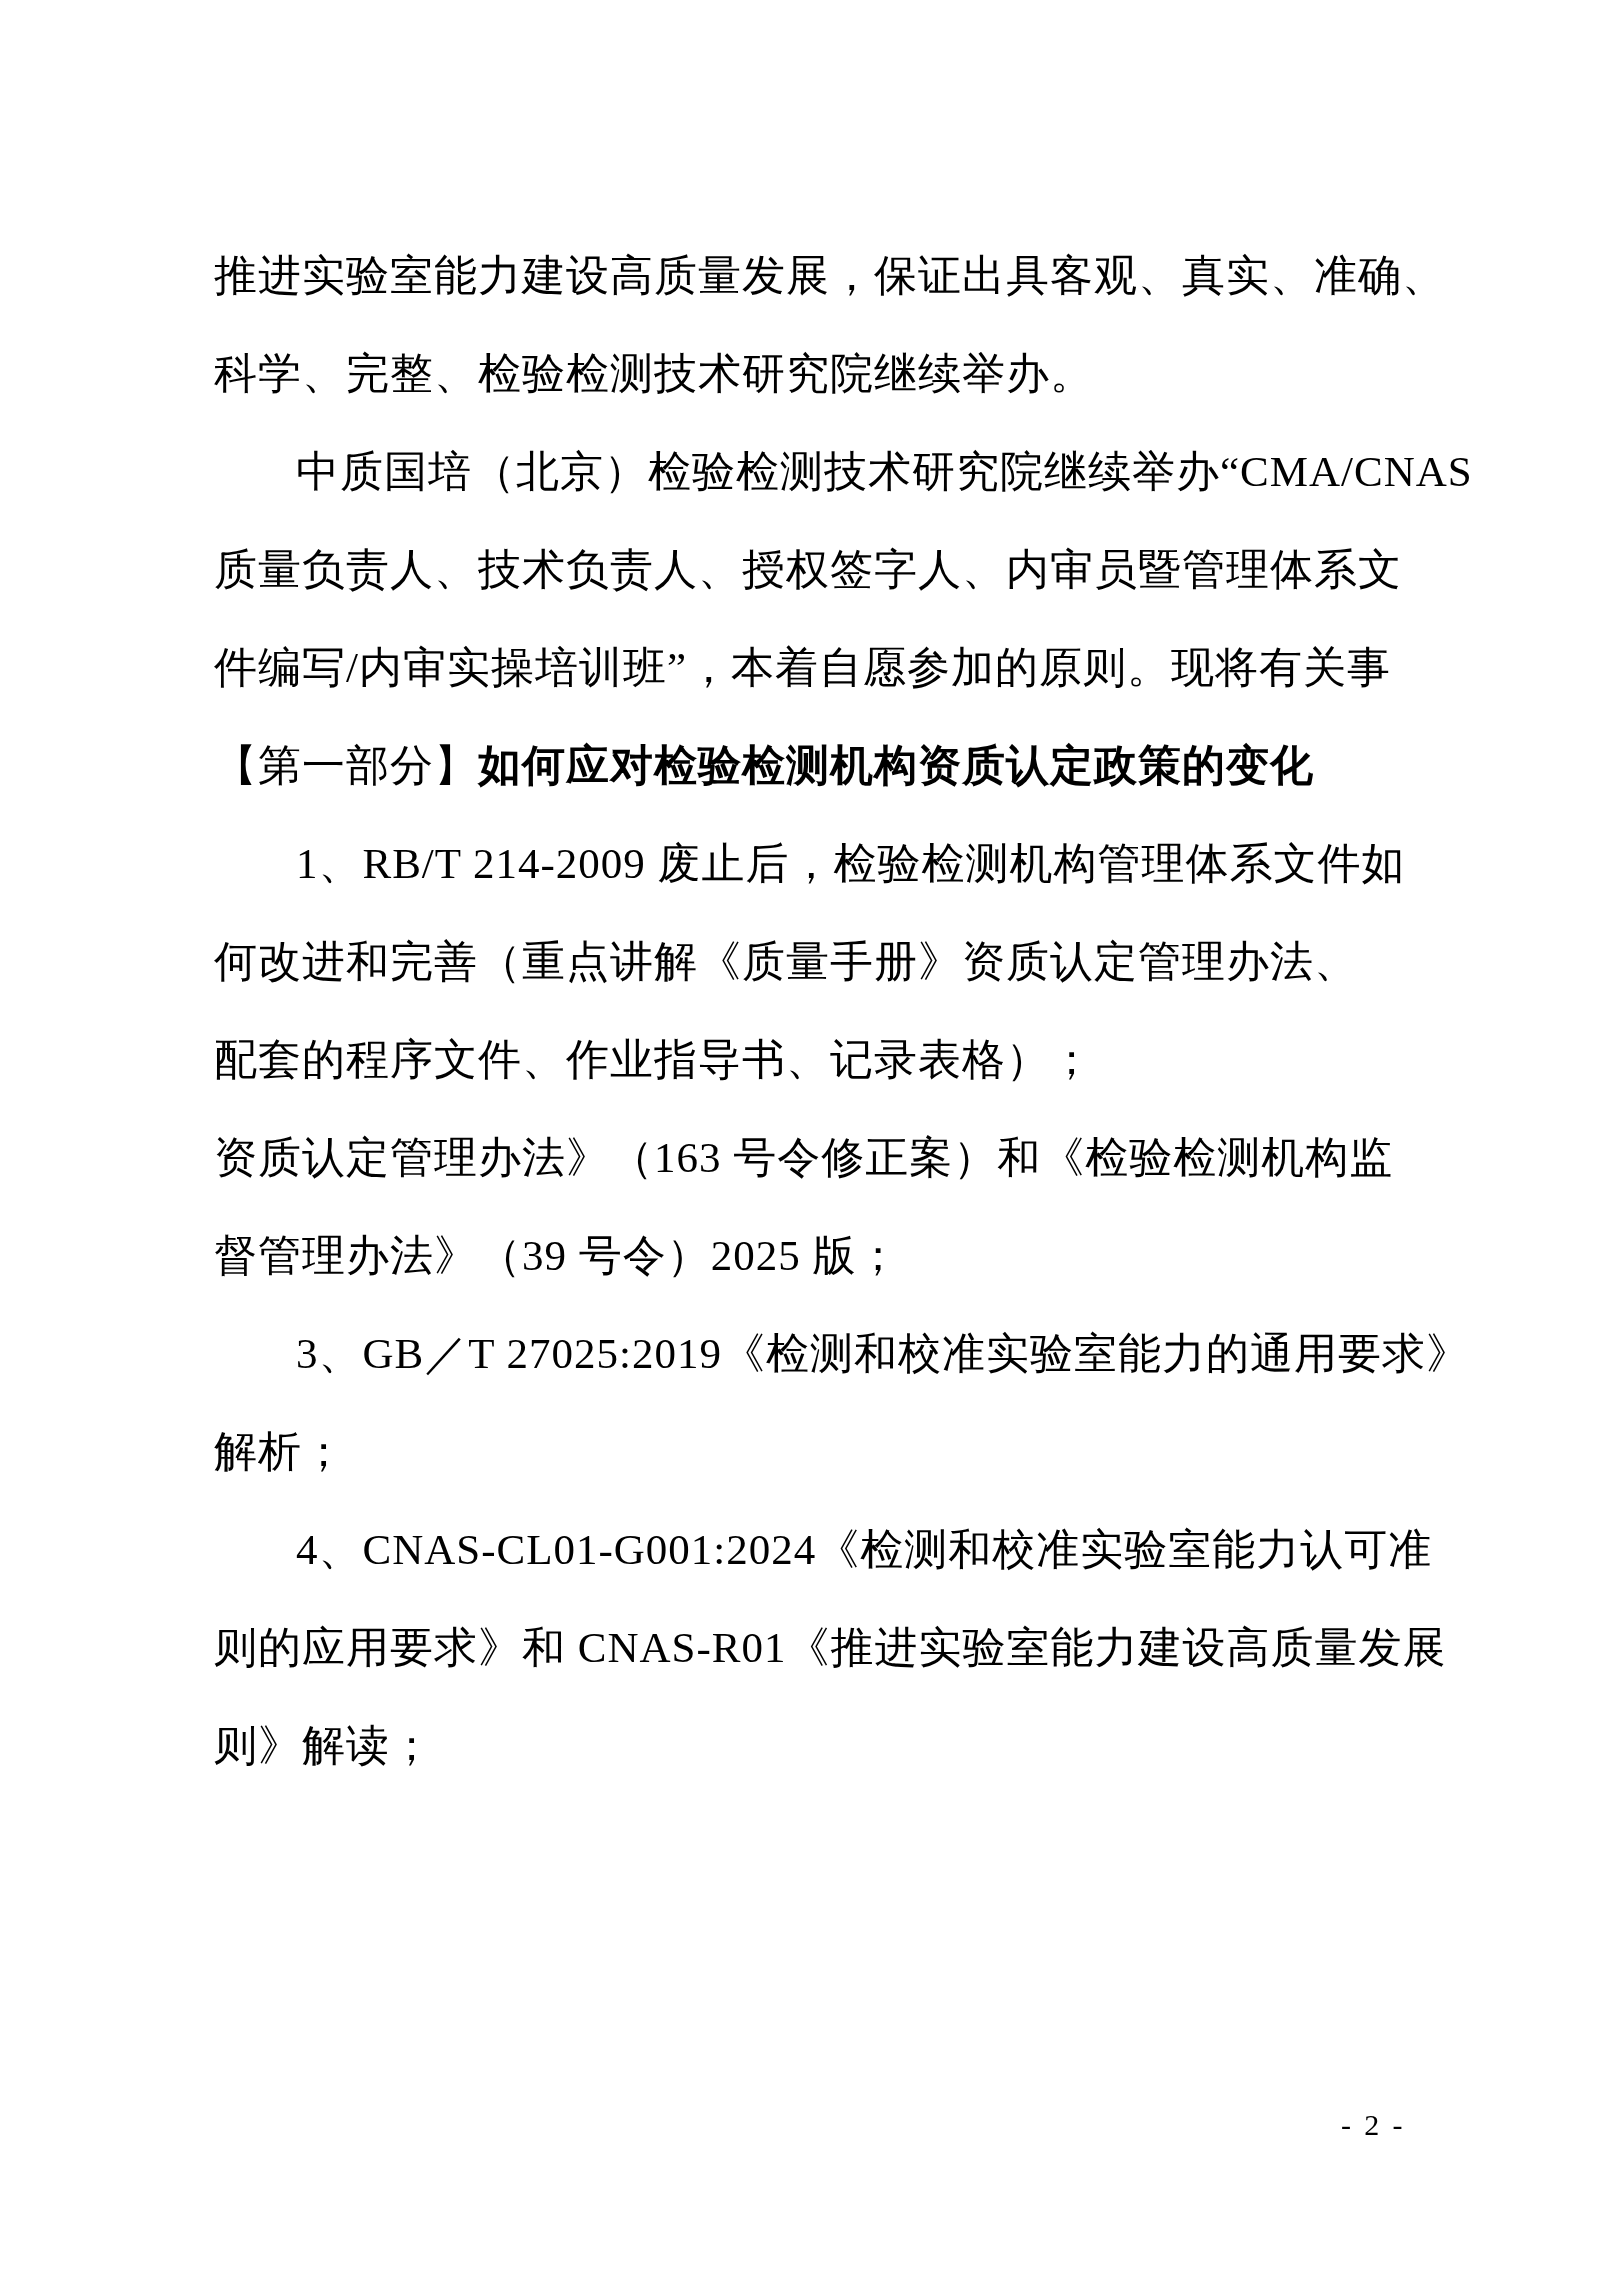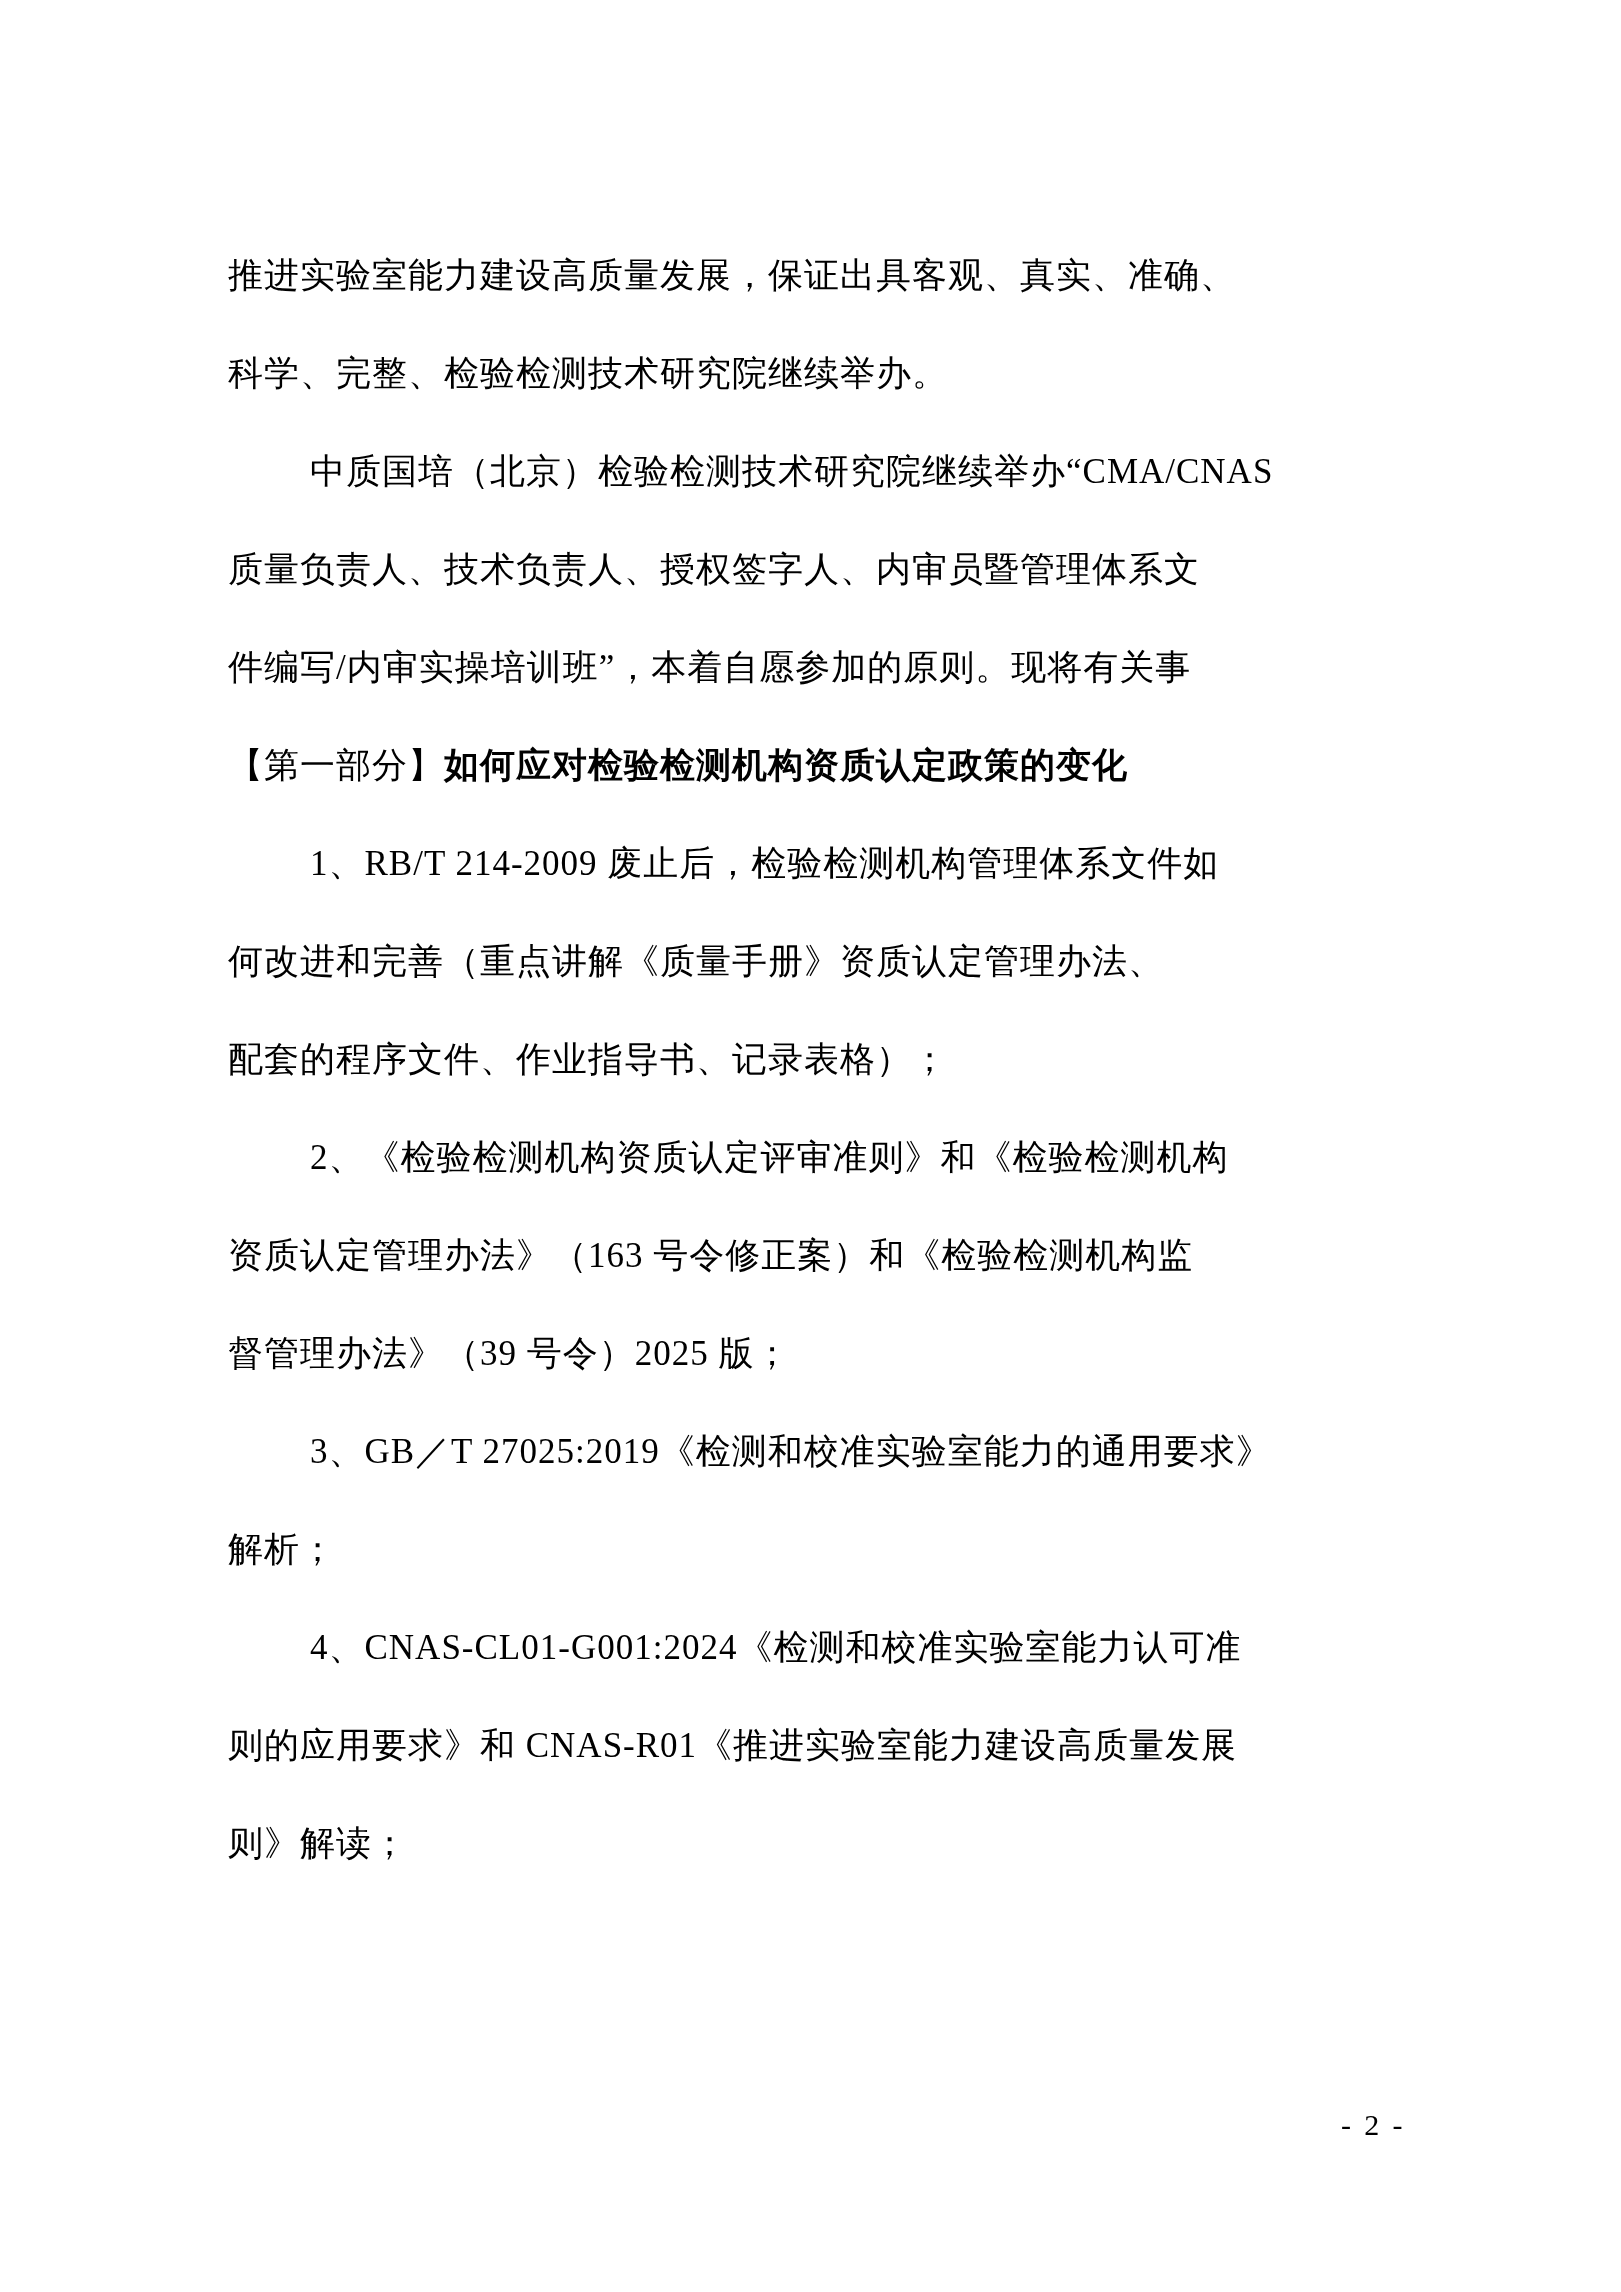--- a/index.html
+++ b/index.html
@@ -11,24 +11,24 @@
     position: relative;
     width: 1621px;
     height: 2293px;
     background: #ffffff;
     color: #000000;
     font-family: "Liberation Serif", "DejaVu Serif", serif;
     overflow: hidden;
   }
   .doc-body {
     position: absolute;
-    left: 228px;
+    left: 214px;
     top: 227px;
     width: 1188px;
-    font-size: 35px;
+    font-size: 43px;
     letter-spacing: 1px;
   }
   .paragraph { margin: 0; padding: 0; }
   .line {
     height: 98px;
     line-height: 98px;
     white-space: nowrap;
   }
   .indent { padding-left: 82px; }
   .bold { font-weight: 700; }
@@ -58,21 +58,20 @@
       </div>
       <div class="paragraph">
         <div class="line"><span>【第一部分】</span><span class="bold">如何应对检验检测机构资质认定政策的变化</span></div>
       </div>
       <div class="paragraph">
         <div class="line indent">1、RB/T 214-2009 废止后，检验检测机构管理体系文件如</div>
         <div class="line">何改进和完善（重点讲解《质量手册》资质认定管理办法、</div>
         <div class="line">配套的程序文件、作业指导书、记录表格）；</div>
       </div>
       <div class="paragraph">
-        <div class="line indent">2、《检验检测机构资质认定评审准则》和《检验检测机构</div>
         <div class="line">资质认定管理办法》（163 号令修正案）和《检验检测机构监</div>
         <div class="line">督管理办法》（39 号令）2025 版；</div>
       </div>
       <div class="paragraph">
         <div class="line indent">3、GB／T 27025:2019《检测和校准实验室能力的通用要求》</div>
         <div class="line">解析；</div>
       </div>
       <div class="paragraph">
         <div class="line indent">4、CNAS-CL01-G001:2024《检测和校准实验室能力认可准</div>
         <div class="line">则的应用要求》和 CNAS-R01《推进实验室能力建设高质量发展</div>

